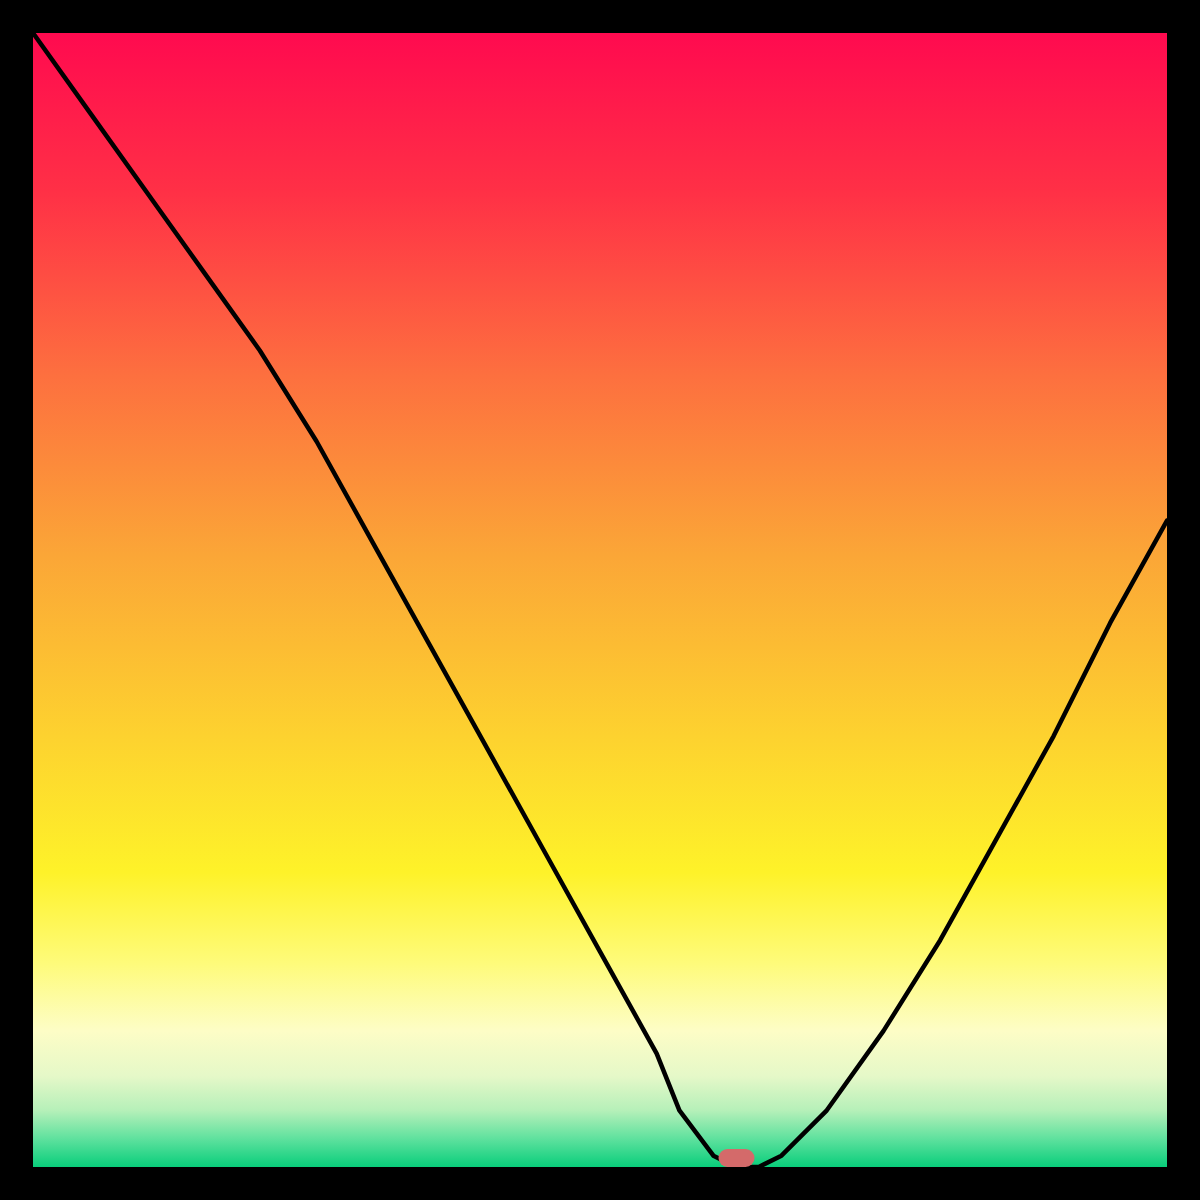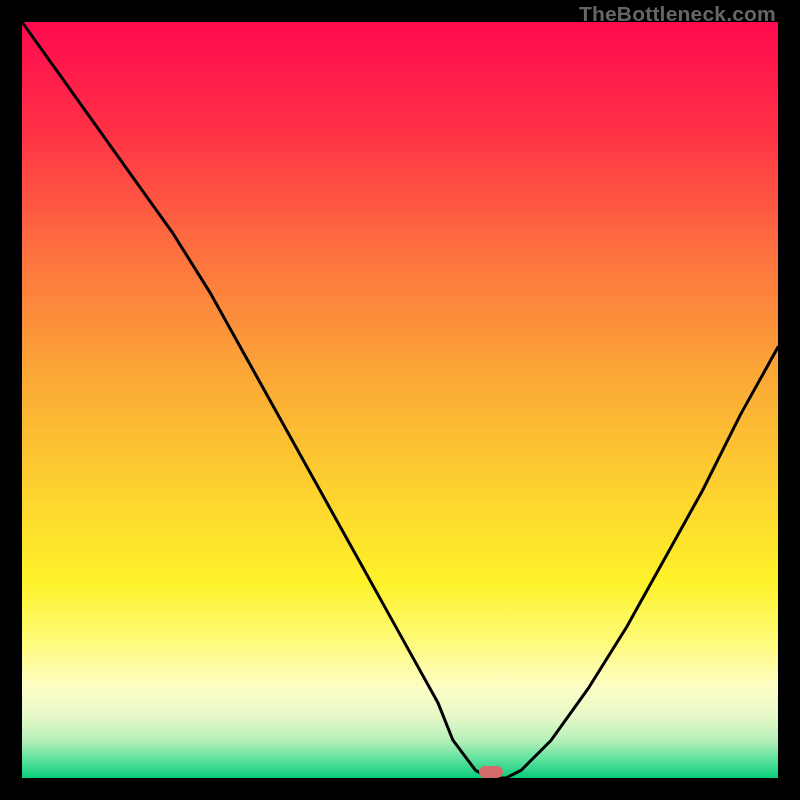--- a/index.html
+++ b/index.html
@@ -53,21 +53,20 @@
     font-size: 21px;
     font-weight: 600;
     letter-spacing: 0.2px;
   }
 </style>
 </head>
 <body>
 
 <div class="frame">
 
-  <div class="watermark">TheBottleneck.com</div>
 
   <div class="plot-area">
 
     <svg class="gradient" viewBox="0 0 100 100" preserveAspectRatio="none">
       <defs>
         <linearGradient id="bg" x1="0" y1="0" x2="0" y2="1">
             <stop offset="0%" stop-color="#ff0a4f"></stop>
             <stop offset="14%" stop-color="#ff3046"></stop>
             <stop offset="30%" stop-color="#fd6f3f"></stop>
             <stop offset="46%" stop-color="#fba637"></stop>

